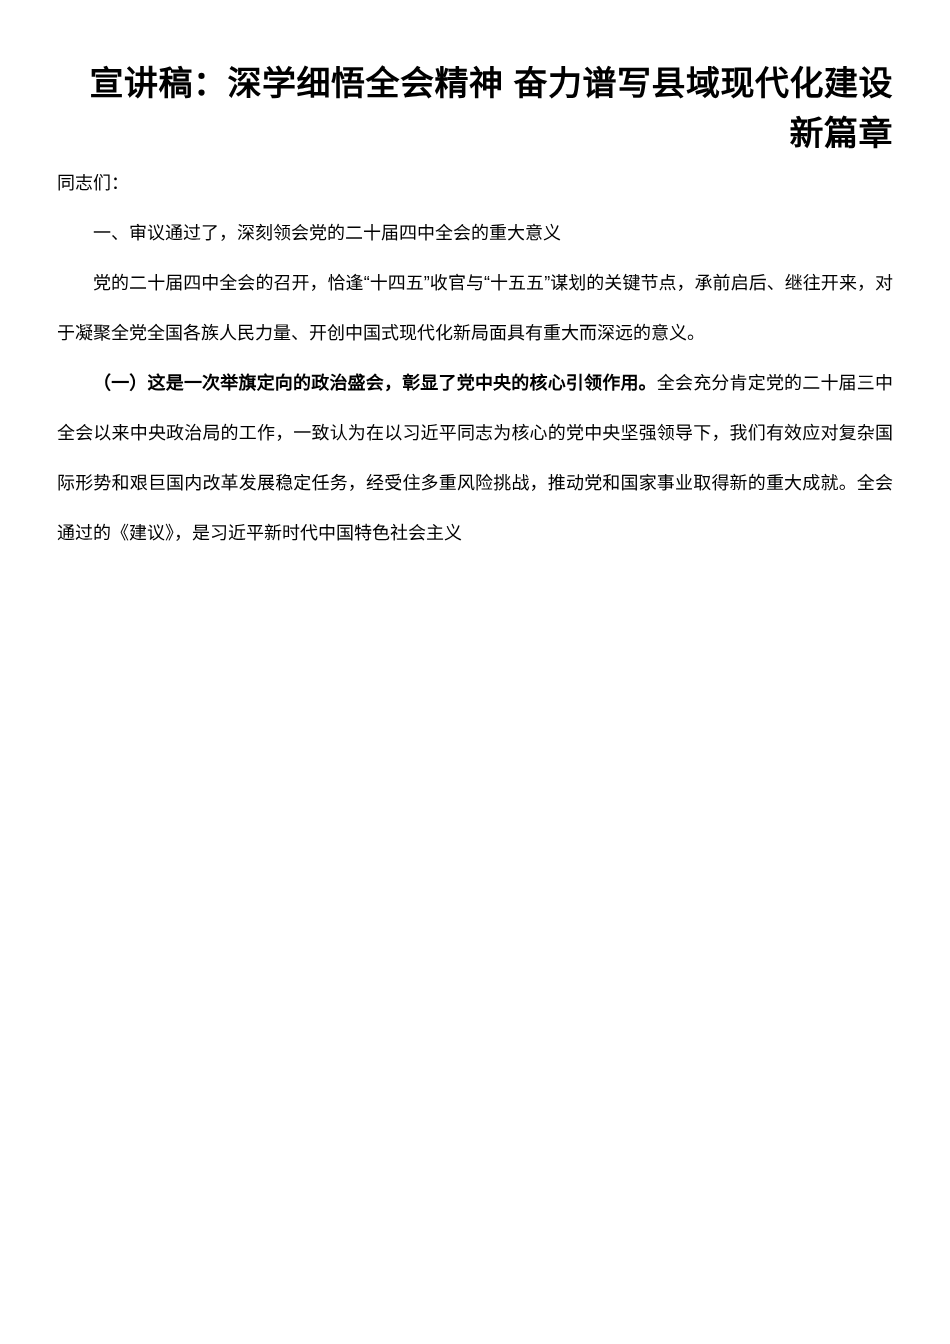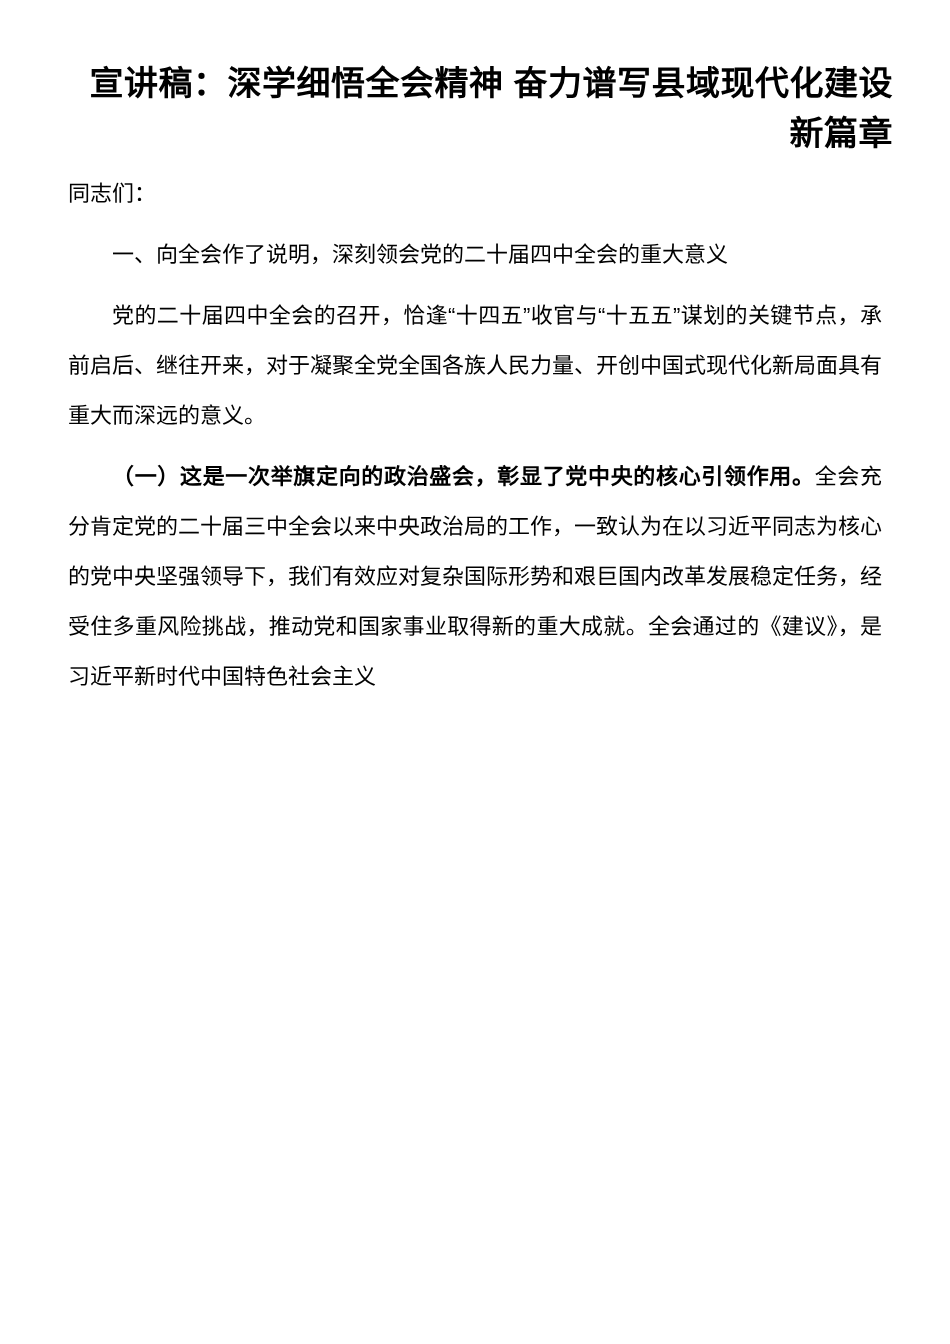--- a/index.html
+++ b/index.html
@@ -23,22 +23,22 @@
   }
   .doc-title {
     margin: 0 0 0 0;
     font-size: 34px;
     font-weight: 700;
     line-height: 50px;
     text-align: right;
     letter-spacing: 0.5px;
   }
   .para {
-    margin: 11px;
-    font-size: 22px;
+    margin: 0;
+    font-size: 18px;
     line-height: 50px;
     text-align: justify;
     text-justify: inter-character;
     text-indent: 2em;
     word-break: break-all;
     overflow-wrap: anywhere;
   }
   .para.no-indent {
     text-indent: 0;
   }
@@ -50,19 +50,19 @@
 <body>
 
 <div class="page">
 
   <h1 class="doc-title">宣讲稿：深学细悟全会精神 奋力谱写县域现代化建设新篇章</h1>
 
   <p class="para no-indent">同志们：</p>
 
 
 
-  <p class="para">一、向全会作了说明，深刻领会党的二十届四中全会的重大意义</p>
+  <p class="para">一、审议通过了，深刻领会党的二十届四中全会的重大意义</p>
 
   <p class="para">党的二十届四中全会的召开，恰逢“十四五”收官与“十五五”谋划的关键节点，承前启后、继往开来，对于凝聚全党全国各族人民力量、开创中国式现代化新局面具有重大而深远的意义。</p>
 
   <p class="para"><span class="bold-lead">（一）这是一次举旗定向的政治盛会，彰显了党中央的核心引领作用。</span><span>全会充分肯定党的二十届三中全会以来中央政治局的工作，一致认为在以习近平同志为核心的党中央坚强领导下，我们有效应对复杂国际形势和艰巨国内改革发展稳定任务，经受住多重风险挑战，推动党和国家事业取得新的重大成就。全会通过的《建议》，是习近平新时代中国特色社会主义</span></p>
 
 </div>
 
 </body></html>

